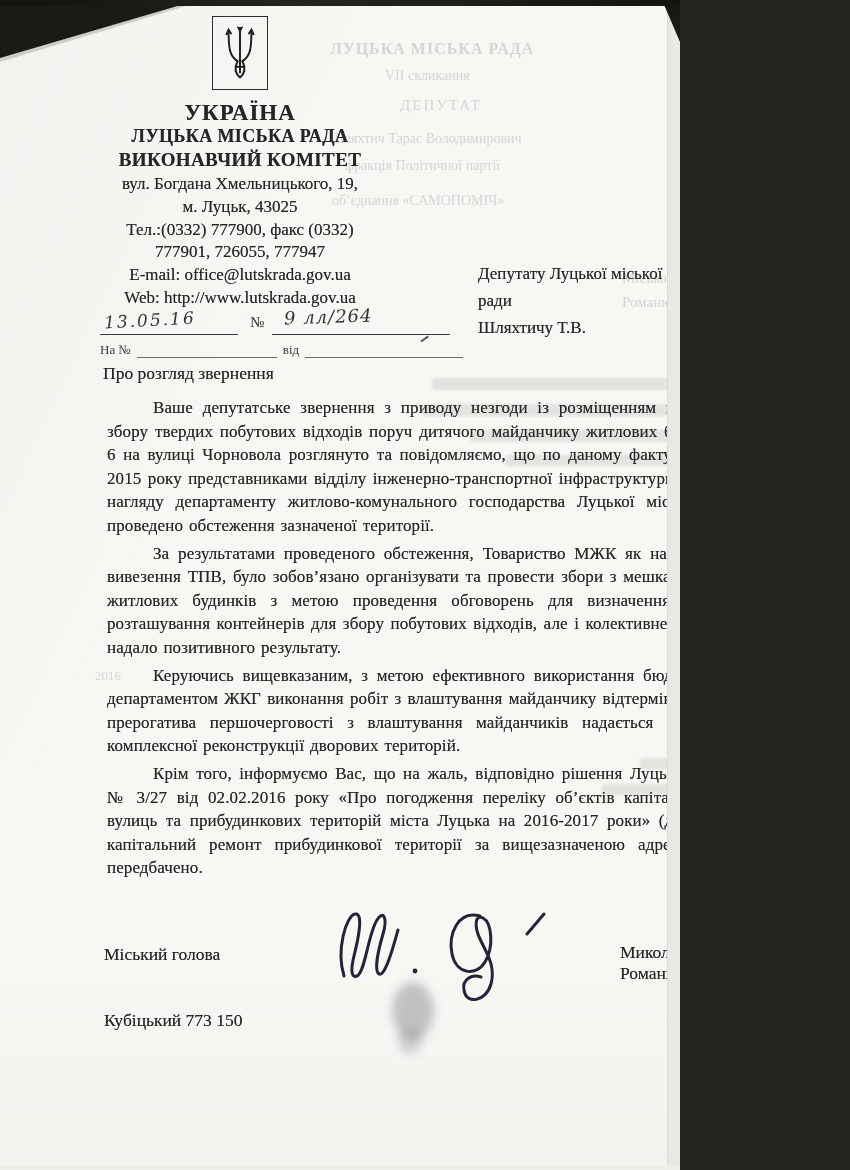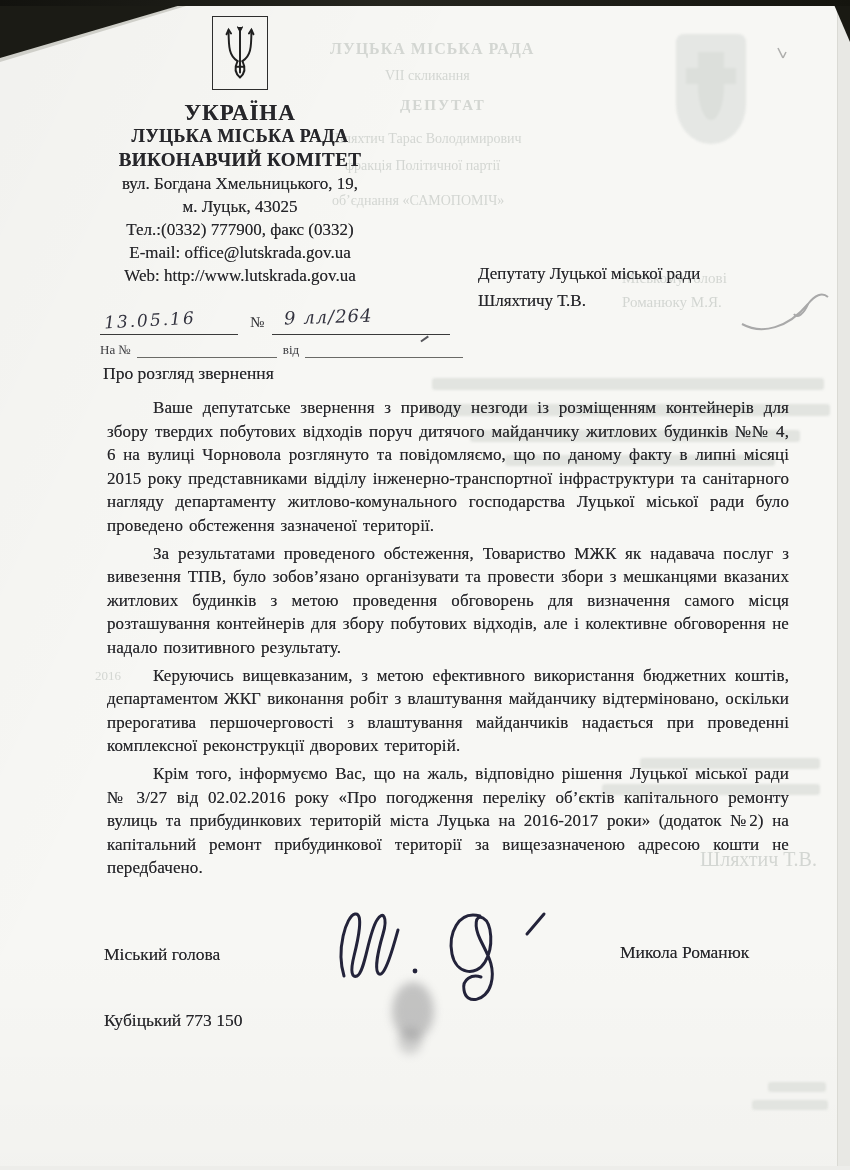--- a/index.html
+++ b/index.html
@@ -1,17 +1,17 @@
 <!DOCTYPE html>
 <html><head>
 <meta charset="utf-8">
 <style>
   html,body{margin:0;padding:0;background:#23231f;}
   .page{
-    position:relative;width:850px;height:1170px;overflow:hidden;
+    position:relative;width:680px;height:1170px;overflow:hidden;
     background:#f7f7f4;
     font-family:"Liberation Serif","DejaVu Serif",serif;
     color:#26262a;
   }
   .page::before{
     content:"";position:absolute;inset:0;pointer-events:none;
     background:linear-gradient(115deg,rgba(0,0,0,0.025),rgba(0,0,0,0) 35%),
                linear-gradient(0deg,rgba(0,0,0,0.02),rgba(0,0,0,0) 20%);
   }
   
@@ -69,21 +69,21 @@
   .soft{text-shadow:0 0 .5px rgba(20,20,25,.55);}
 </style>
 </head>
 <body>
 
 <div class="page">
 
   <div>
     <div class="ghost-text" style="left:330px;top:40px;font-size:16px;font-weight:bold;letter-spacing:1px;">ЛУЦЬКА МІСЬКА РАДА</div>
     <div class="ghost-text" style="left:385px;top:68px;font-size:14px;">VII скликання</div>
-    <div class="ghost-text" style="left:400px;top:97px;font-size:15px;font-weight:bold;letter-spacing:2px;">ДЕПУТАТ</div>
+    <div class="ghost-text" style="left:400px;top:97px;font-size:15px;font-weight:normal;letter-spacing:2px;">ДЕПУТАТ</div>
     <div class="ghost-text" style="left:330px;top:131px;font-size:14px;">Шляхтич Тарас Володимирович</div>
     <div class="ghost-text" style="left:345px;top:158px;font-size:14px;">фракція Політичної партії</div>
     <div class="ghost-text" style="left:332px;top:185px;font-size:14px;margin-top:8px;">об’єднання «САМОПОМІЧ»</div>
   </div>
   <div class="ghost-shield"></div>
   <div class="ghost-text" style="left:622px;top:270px;font-size:15px;">Міському голові</div>
   <div class="ghost-text" style="left:622px;top:294px;font-size:15px;">Романюку М.Я.</div>
   <div class="ghost-bar" style="left:432px;top:378px;width:392px;"></div>
   <div class="ghost-bar" style="left:422px;top:404px;width:408px;"></div>
   <div class="ghost-bar" style="left:470px;top:430px;width:330px;"></div>
@@ -108,20 +108,21 @@
         <path d="M27 48 V60"></path>
         <path d="M22.5 53 H31.5"></path>
       </svg>
     </div>
     <div class="lh-country">УКРАЇНА</div>
     <div class="lh-org">ЛУЦЬКА МІСЬКА РАДА</div>
     <div class="lh-dept">ВИКОНАВЧИЙ КОМІТЕТ</div>
     <div class="lh-line">вул. Богдана Хмельницького, 19,</div>
     <div class="lh-line">м. Луцьк, 43025</div>
     <div class="lh-line">Тел.:(0332) 777900, факс (0332)</div>
+    <div class="lh-line tight">777901, 726055, 777947</div>
     <div class="lh-line">E-mail: office@lutskrada.gov.ua</div>
     <div class="lh-line">Web: http://www.lutskrada.gov.ua</div>
   </div>
 
   <div class="addressee soft">
     <div>Депутату Луцької міської ради</div>
     <div>Шляхтичу Т.В.</div>
   </div>
 
   <div class="refline">

